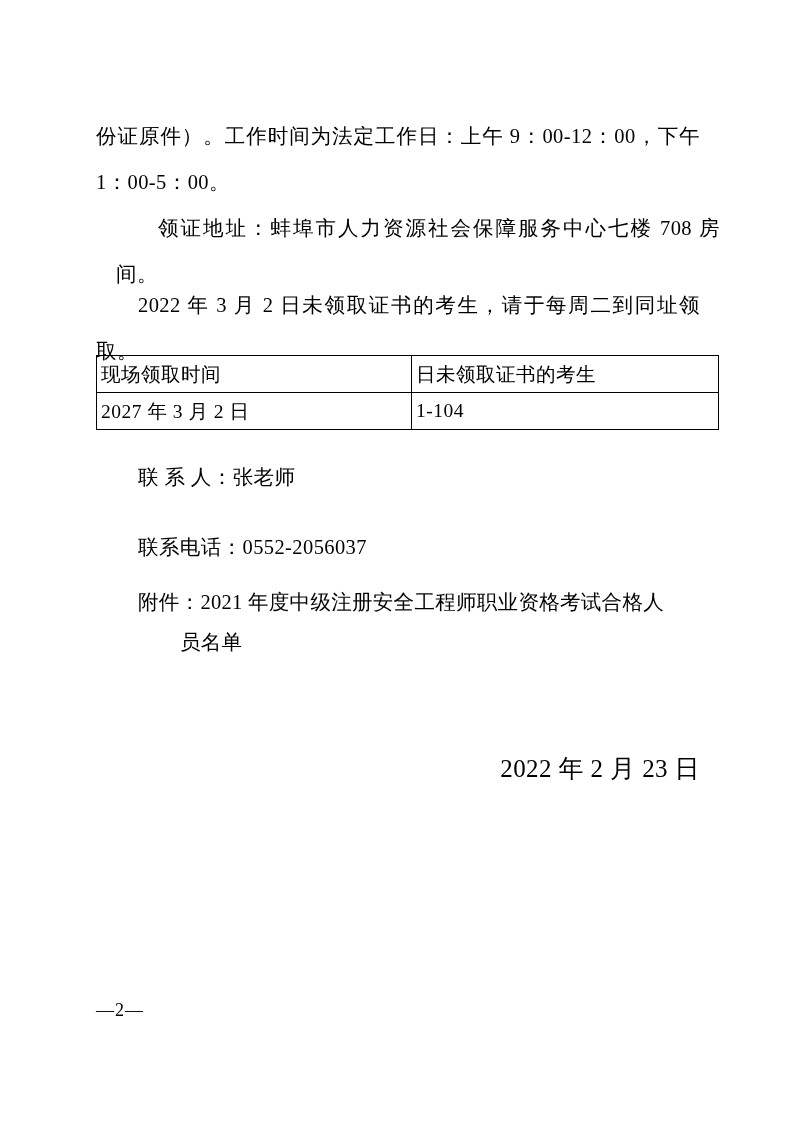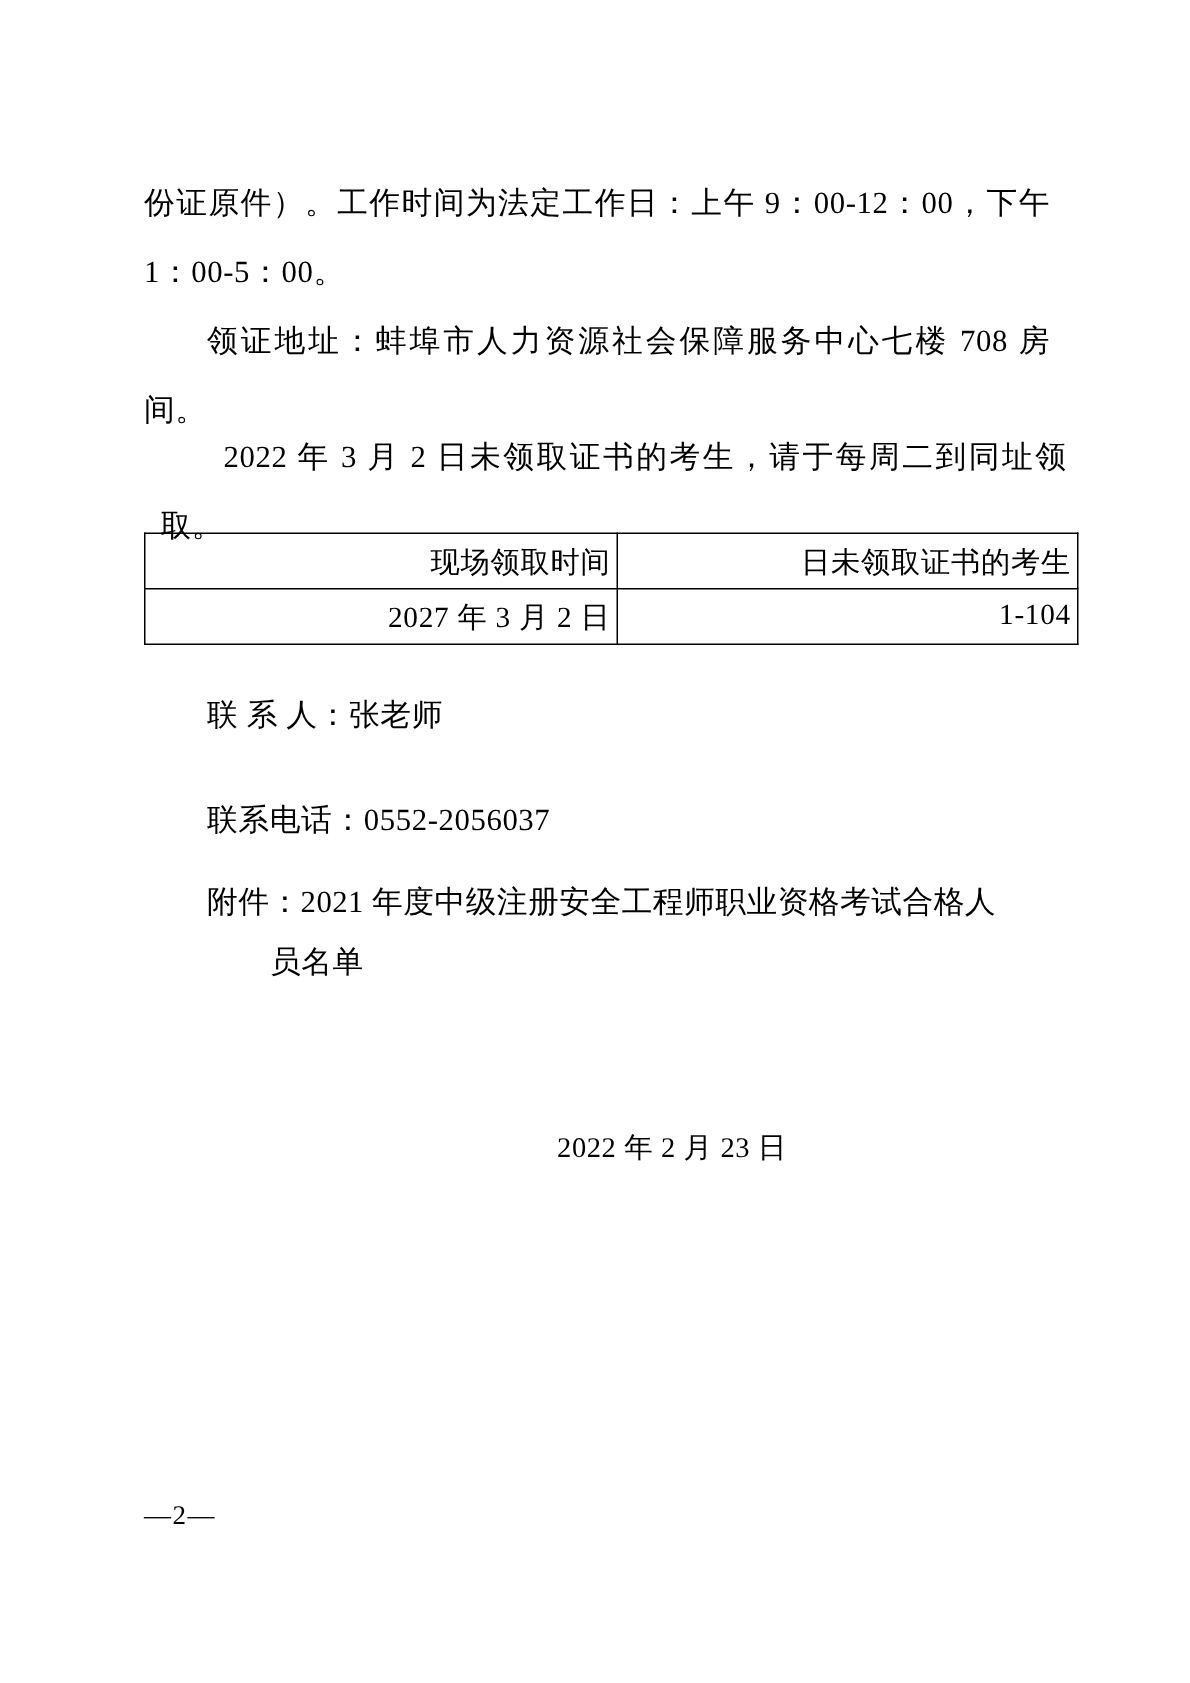--- a/index.html
+++ b/index.html
@@ -33,39 +33,39 @@
     line-height: 46px;
     text-align: justify;
     text-justify: inter-ideograph;
     letter-spacing: 0.4px;
   }
   p.indent {
     text-indent: 42px;
   }
   
   #para-block-1 { top: 113px; }
-  #para-block-2 { top: 205px; }
-  #para-block-3 { top: 282px; margin-left: 11px; }
+  #para-block-2 { top: 205px; margin-left: 20px; }
+  #para-block-3 { top: 282px; }
 
   
   .table-wrap {
     position: absolute;
     left: 96px;
     top: 355px;
     width: 604px;
   }
   table.info-table {
     border-collapse: collapse;
     width: 604px;
     table-layout: fixed;
   }
   table.info-table td {
     border: 1px solid #000000;
     height: 36px;
-    text-align: right;
+    text-align: left;
     vertical-align: middle;
     font-size: 19.5px;
     letter-spacing: 0.5px;
     padding: 0 4px;
   }
   table.info-table td.col1 { width: 306px; }
   table.info-table td.col2 { width: 298px; }
 
   
   .contact {
@@ -100,23 +100,23 @@
   #attachment p.second-line {
     text-indent: 84px;
   }
 
   
   #doc-date {
     position: absolute;
     left: 96px;
     top: 752px;
     width: 604px;
-    font-size: 19px;
+    font-size: 25px;
     letter-spacing: 0.4px;
-    text-align: center;
+    text-align: right;
     padding-left: 100px;
     box-sizing: border-box;
   }
 
   
   #page-number {
     position: absolute;
     left: 96px;
     top: 1000px;
     font-size: 18px;

